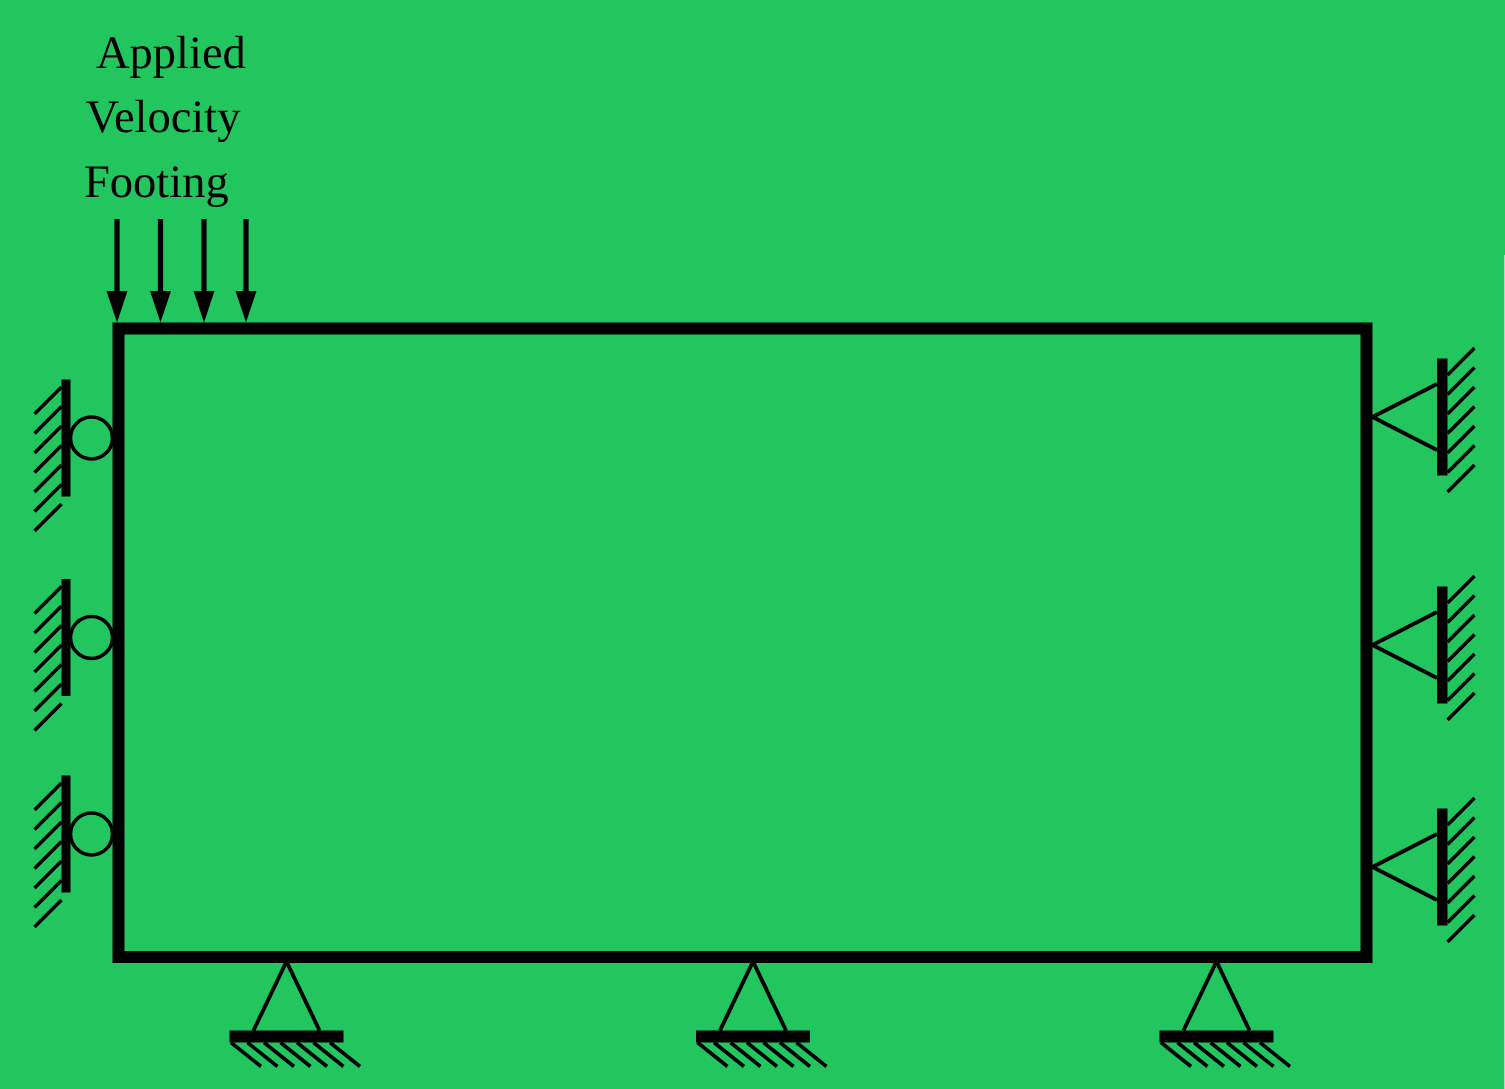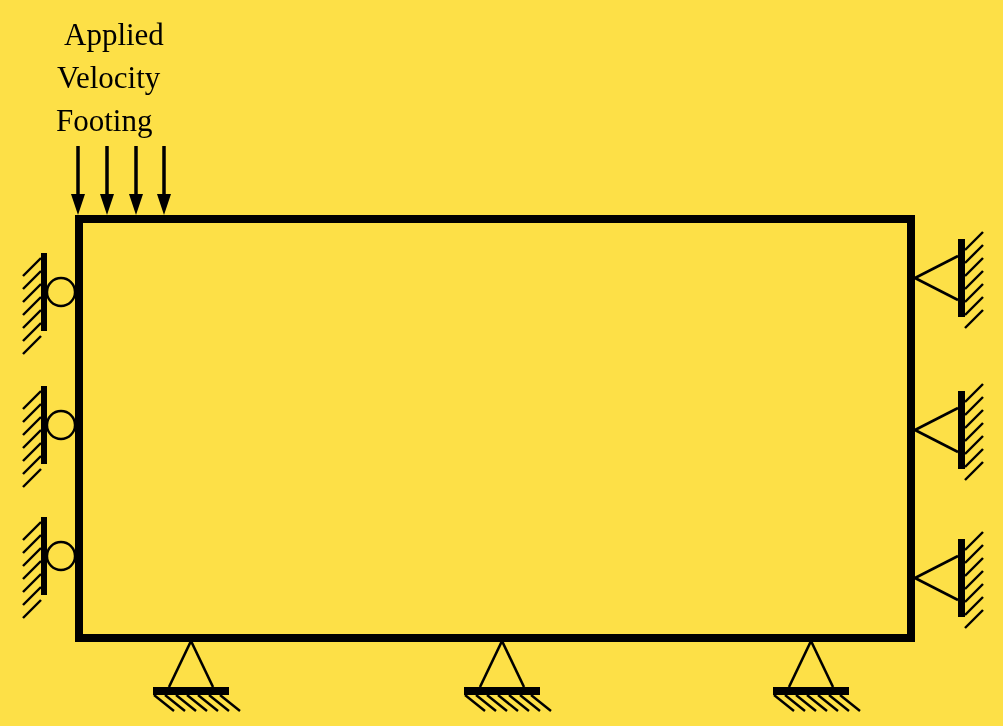--- a/index.html
+++ b/index.html
@@ -4,21 +4,21 @@
 <style>
   html, body {
     margin: 0;
     padding: 0;
     background: #ffffff;
   }
   .stage {
     position: relative;
     width: 1003px;
     height: 726px;
-    background: #fde047;
+    background: #22c55e;
     overflow: hidden;
   }
   svg {
     display: block;
   }
   .diagram-label-text {
     font-family: "Liberation Serif", "DejaVu Serif", serif;
     font-size: 31px;
     fill: currentColor;
   }

